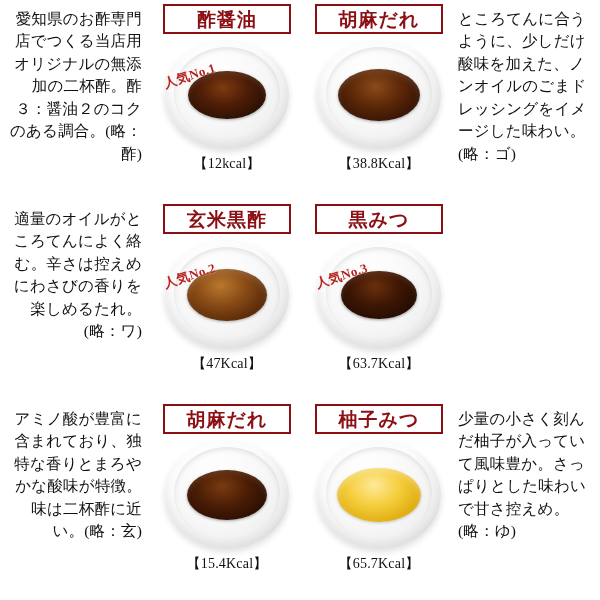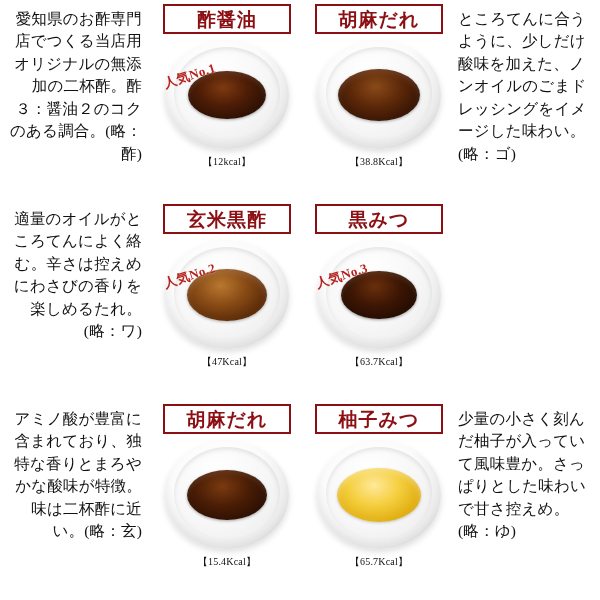--- a/index.html
+++ b/index.html
@@ -153,21 +153,21 @@
     color: #b5231f;
     font-size: 13px;
     font-weight: bold;
     transform: rotate(-18deg);
     white-space: nowrap;
     letter-spacing: 0.3px;
     text-shadow: 0 0 1px rgba(255,255,255,0.9);
   }
   .kcal {
     margin-top: 2px;
-    font-size: 10px;
+    font-size: 14px;
     color: #111;
     letter-spacing: 0.2px;
     white-space: nowrap;
   }
 </style>
 </head>
 <body>
 
 <div class="page">
 

